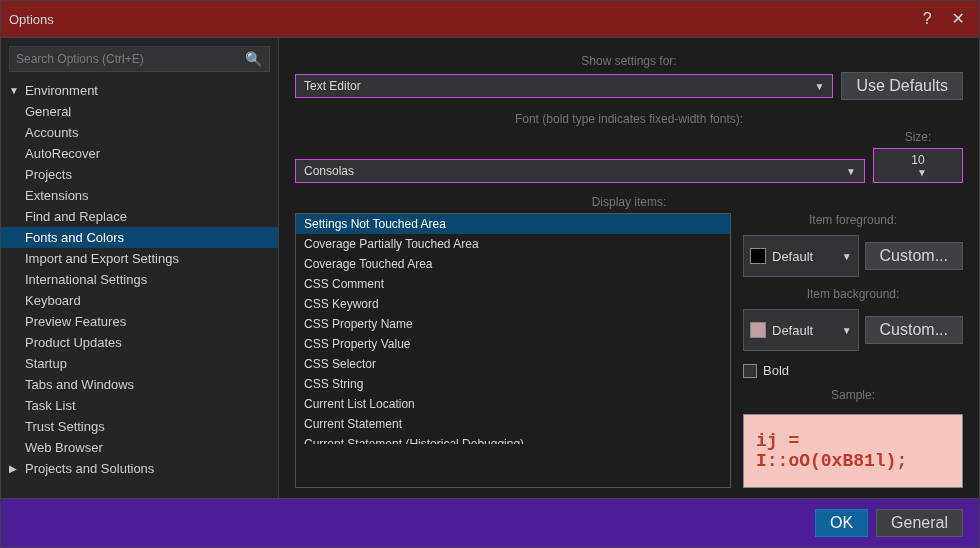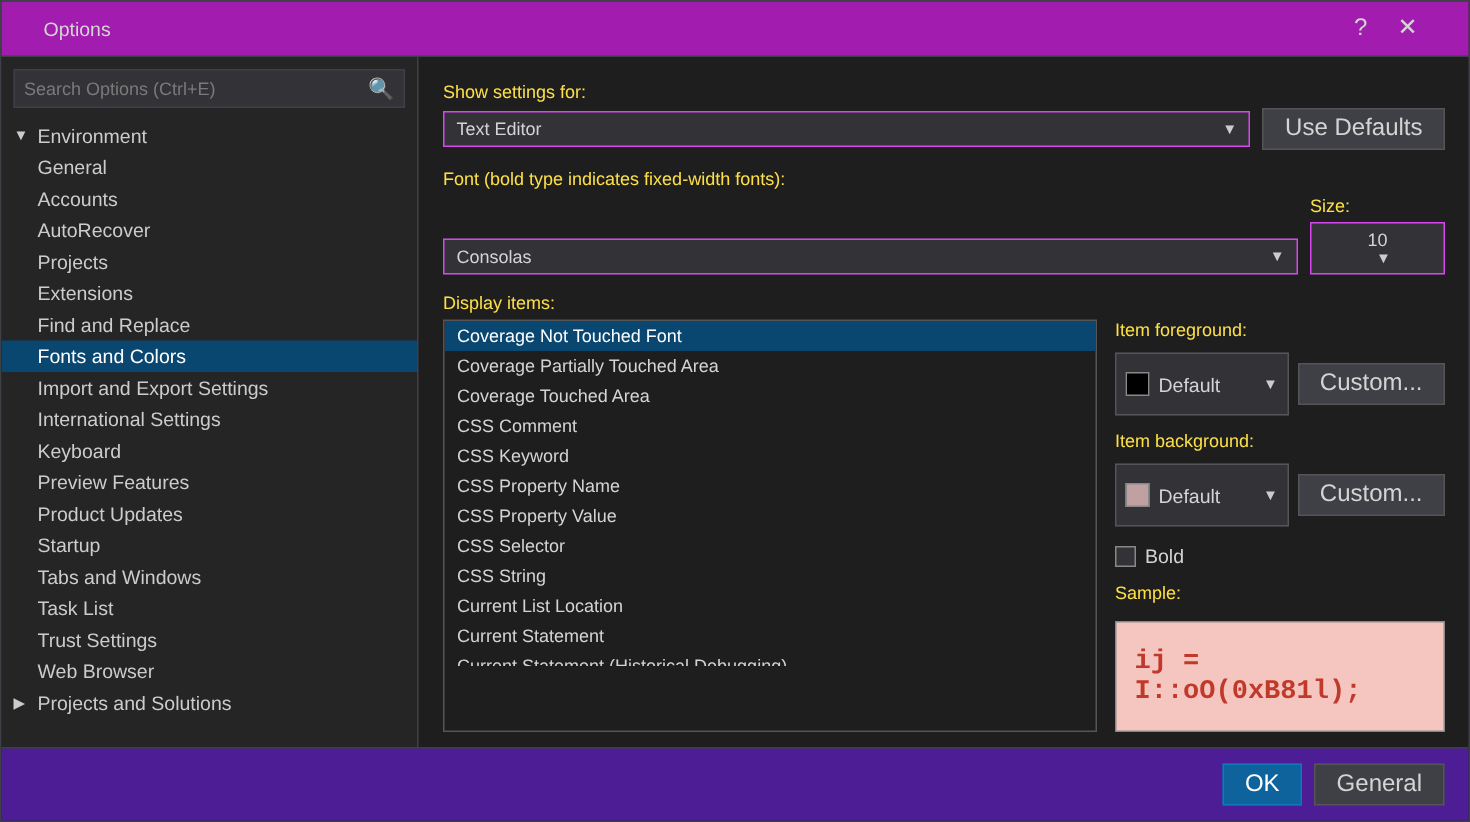--- a/index.html
+++ b/index.html
@@ -16,22 +16,22 @@
       background: #1e1e1e;
       border: 1px solid #3f3f46;
       width: 980px;
       height: 548px;
       display: flex;
       flex-direction: column;
       color: #d4d4d4;
       box-shadow: 0 4px 20px rgba(0,0,0,0.5);
     }
     .title-bar {
-      background: #a21caf;
-      padding: 8px 28px;
+      background: #7f1d1d;
+      padding: 8px 8px;
       display: flex;
       align-items: center;
       justify-content: space-between;
       border-bottom: 1px solid #3f3f46;
       min-height: 36px;
     }
     .title-bar-title {
       color: #d4d4d4;
       font-size: 13px;
     }
@@ -116,23 +116,24 @@
     
     .right-panel {
       flex: 1;
       padding: 16px;
       display: flex;
       flex-direction: column;
       gap: 12px;
       overflow-y: auto;
     }
     .row-label {
-      color: #fde047;
+      color: #737373;
       font-size: 12px;
       margin-bottom: 4px;
+      text-align: center;
     }
     .dropdown-row {
       display: flex;
       align-items: center;
       gap: 8px;
     }
     .dropdown {
       background: #333337;
       border: 1px solid #d946ef;
       color: #d4d4d4;
@@ -378,21 +379,21 @@
             </div>
           </div>
         </div>
       </div>
 
       <div>
         <div class="row-label">Display items:</div>
         <div class="display-items-area">
           <div class="display-list-container">
             <div class="display-list" id="display-list">
-                <div class="list-item selected">Coverage Not Touched Font</div>
+                <div class="list-item selected">Settings Not Touched Area</div>
                 <div class="list-item">Coverage Partially Touched Area</div>
                 <div class="list-item">Coverage Touched Area</div>
                 <div class="list-item">CSS Comment</div>
                 <div class="list-item">CSS Keyword</div>
                 <div class="list-item">CSS Property Name</div>
                 <div class="list-item">CSS Property Value</div>
                 <div class="list-item">CSS Selector</div>
                 <div class="list-item">CSS String</div>
                 <div class="list-item">Current List Location</div>
                 <div class="list-item">Current Statement</div>

